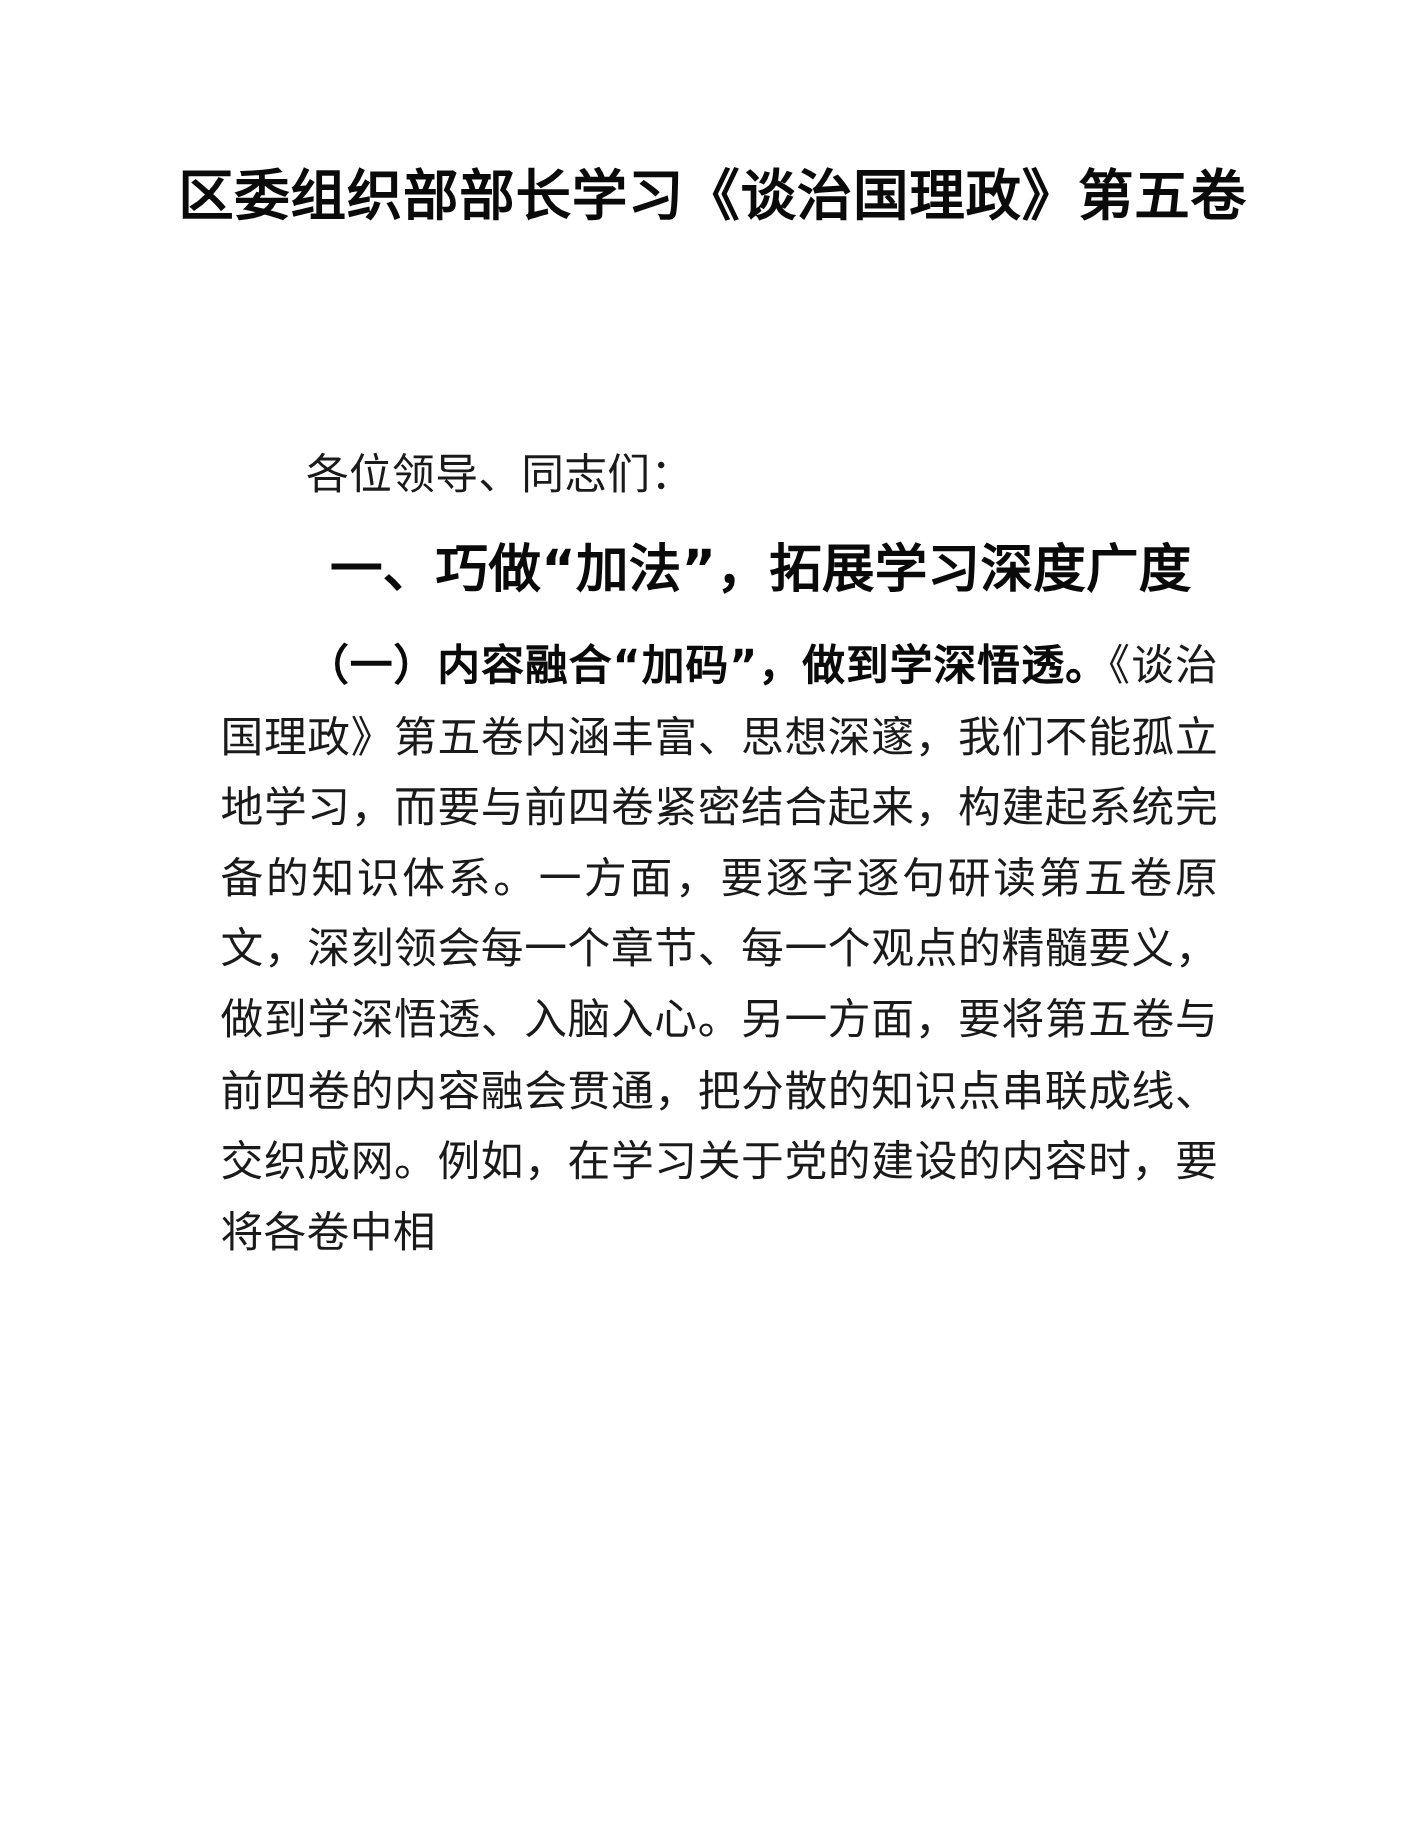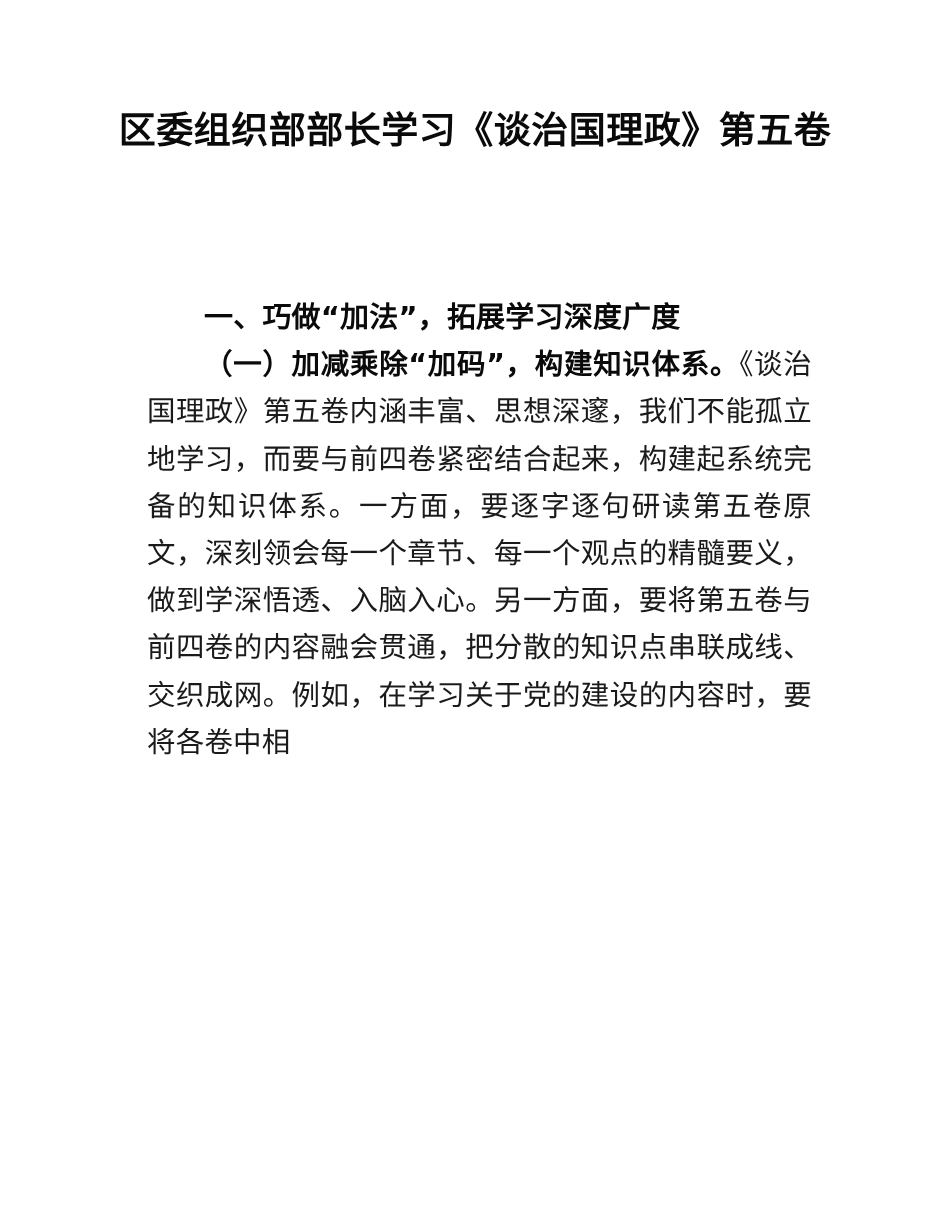--- a/index.html
+++ b/index.html
@@ -62,24 +62,24 @@
   }
 
   
   .gap-salutation { margin-bottom: 14px; }
   .gap-intro      { margin-bottom: 16px; }
   .gap-h1         { margin-bottom: 8px; }
 
   .heading-1 {
     font-family: "DejaVu Sans", "Liberation Sans", sans-serif;
     font-weight: bold;
-    font-size: 29px;
+    font-size: 35px;
     line-height: 47.2px;
     text-indent: 57px;
-    margin: 0;
+    margin: 16px;
     color: #0a0a0a;
     letter-spacing: 0.2px;
   }
 
   .lead {
     font-family: "DejaVu Sans", "Liberation Sans", sans-serif;
     font-weight: bold;
     color: #0a0a0a;
   }
 
@@ -89,21 +89,22 @@
 <body>
 
 <div class="page">
 
   <div class="doc-title">
     <span class="tline">区委组织部部长学习《谈治国理政》第五卷</span>
   </div>
 
   <div class="body-block">
 
+    <p class="para gap-salutation">各位领导、同志们：</p>
 
 
     <p class="heading-1 gap-h1">一、巧做“加法”，拓展学习深度广度</p>
 
-    <p class="para"><span class="lead">（一）加减乘除“加码”，构建知识体系。</span><span class="clipped">《谈治国理政》第五卷内涵丰富、思想深邃，我们不能孤立地学习，而要与前四卷紧密结合起来，构建起系统完备的知识体系。一方面，要逐字逐句研读第五卷原文，深刻领会每一个章节、每一个观点的精髓要义，做到学深悟透、入脑入心。另一方面，要将第五卷与前四卷的内容融会贯通，把分散的知识点串联成线、交织成网。例如，在学习关于党的建设的内容时，要将各卷中相</span></p>
+    <p class="para"><span class="lead">（一）内容融合“加码”，做到学深悟透。</span><span class="clipped">《谈治国理政》第五卷内涵丰富、思想深邃，我们不能孤立地学习，而要与前四卷紧密结合起来，构建起系统完备的知识体系。一方面，要逐字逐句研读第五卷原文，深刻领会每一个章节、每一个观点的精髓要义，做到学深悟透、入脑入心。另一方面，要将第五卷与前四卷的内容融会贯通，把分散的知识点串联成线、交织成网。例如，在学习关于党的建设的内容时，要将各卷中相</span></p>
 
   </div>
 
 </div>
 
 </body></html>

